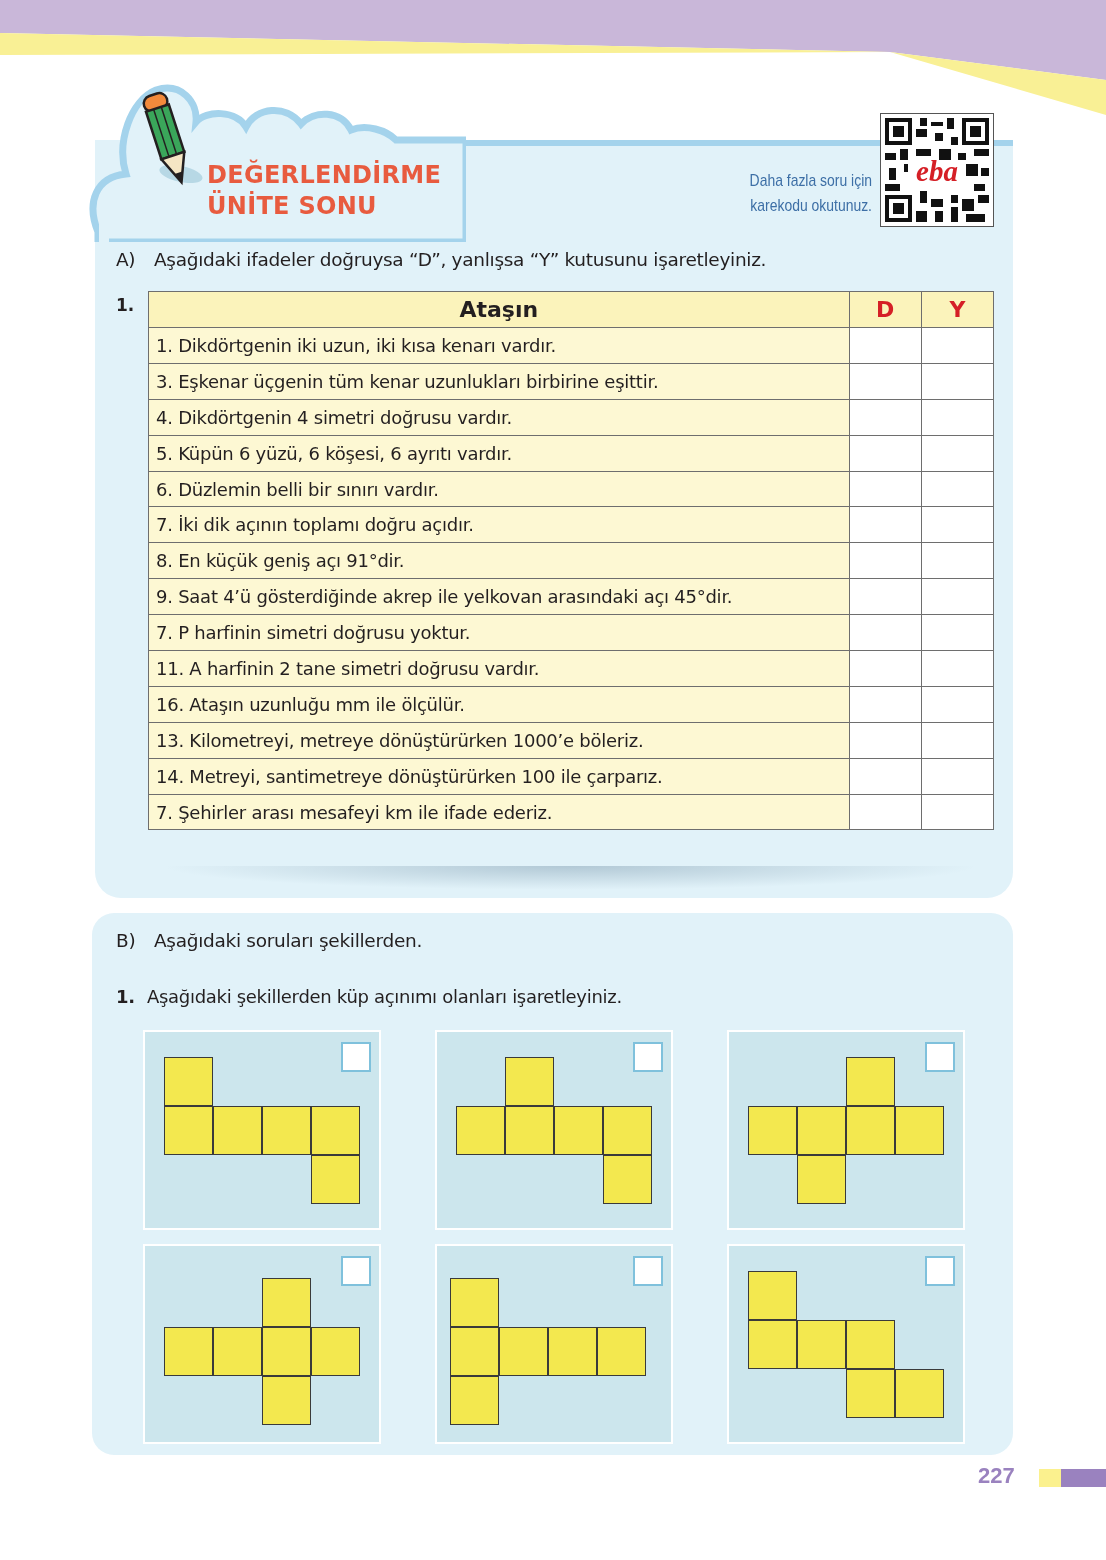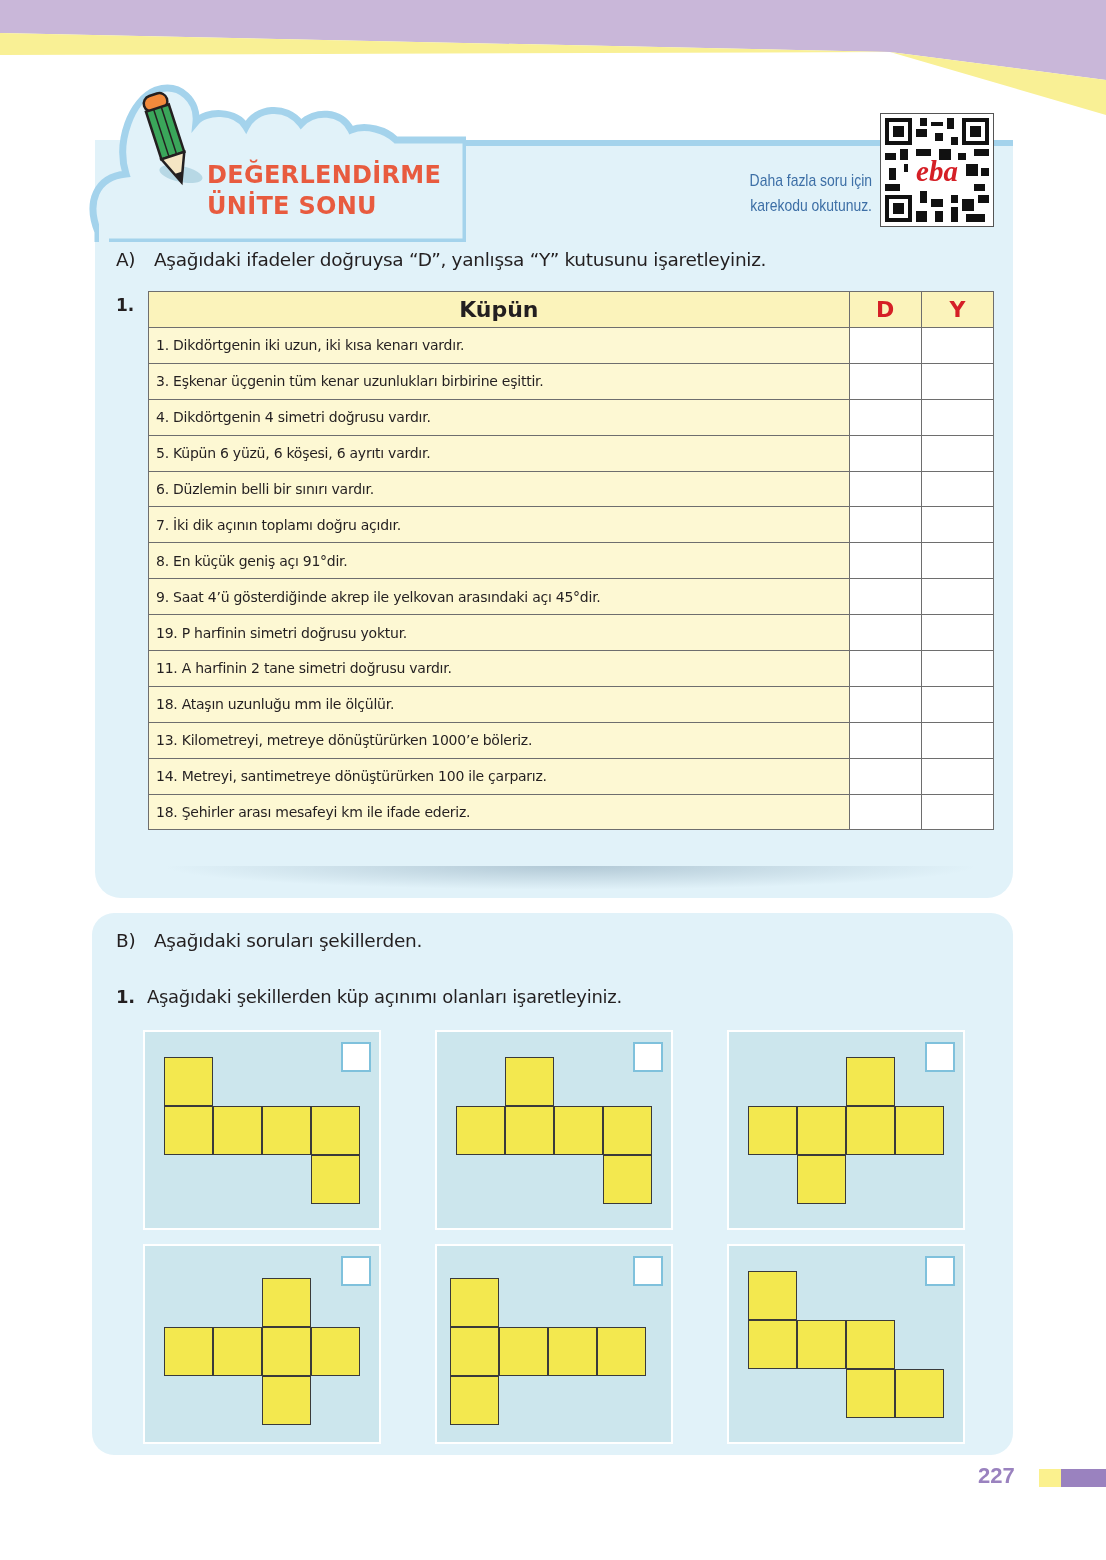--- a/index.html
+++ b/index.html
@@ -40,21 +40,21 @@
 
   table.tf {
     position: absolute; left: 148px; top: 291px; width: 846px;
     border-collapse: collapse; font-family: "DejaVu Sans", sans-serif;
   }
   table.tf th, table.tf td { border: 1.5px solid #6e6e6e; }
   table.tf th { background: #fbf3bb; height: 36px; font-size: 22px; font-weight: bold; }
   table.tf th.h-islem { color: #231f20; width: 699px; }
   table.tf th.h-d, table.tf th.h-y { color: #d51f26; width: 72px; }
   table.tf td.stmt {
-    background: #fdf8d3; height: 35.9px; font-size: 14px; padding-left: 7px;
+    background: #fdf8d3; height: 35.9px; font-size: 18px; padding-left: 7px;
     letter-spacing: -0.25px; white-space: nowrap; margin-left: 48px;
   }
   table.tf td.box { background: #ffffff; }
   .shadow {
     position: absolute; left: 160px; top: 866px; width: 820px; height: 24px;
     background: radial-gradient(ellipse at 50% 0%, rgba(120,150,170,0.45) 0%, rgba(120,150,170,0.0) 70%);
   }
 
   .panel-b {
     position: absolute; left: 92px; top: 913px; width: 921px; height: 542px;
@@ -167,21 +167,21 @@
 </svg>
 
 <div class="instr" style="left:116px; top:249px;">
   <span class="lbl">A)</span><span>Aşağıdaki ifadeler doğruysa “D”, yanlışsa “Y” kutusunu işaretleyiniz.</span>
 </div>
 <div class="q-num" style="left:116px; top:295px;">1.</div>
 
 <table class="tf">
   <thead>
     <tr>
-      <th class="h-islem">Küpün</th>
+      <th class="h-islem">Ataşın</th>
       <th class="h-d">D</th>
       <th class="h-y">Y</th>
     </tr>
   </thead>
   <tbody>
     <tr>
         <td class="stmt">1. Dikdörtgenin iki uzun, iki kısa kenarı vardır.</td>
         <td class="box"></td>
         <td class="box"></td>
       </tr>
@@ -214,46 +214,46 @@
         <td class="stmt">8. En küçük geniş açı 91°dir.</td>
         <td class="box"></td>
         <td class="box"></td>
       </tr>
     <tr>
         <td class="stmt">9. Saat 4’ü gösterdiğinde akrep ile yelkovan arasındaki açı 45°dir.</td>
         <td class="box"></td>
         <td class="box"></td>
       </tr>
     <tr>
-        <td class="stmt">19. P harfinin simetri doğrusu yoktur.</td>
+        <td class="stmt">7. P harfinin simetri doğrusu yoktur.</td>
         <td class="box"></td>
         <td class="box"></td>
       </tr>
     <tr>
         <td class="stmt">11. A harfinin 2 tane simetri doğrusu vardır.</td>
         <td class="box"></td>
         <td class="box"></td>
       </tr>
     <tr>
-        <td class="stmt">18. Ataşın uzunluğu mm ile ölçülür.</td>
+        <td class="stmt">16. Ataşın uzunluğu mm ile ölçülür.</td>
         <td class="box"></td>
         <td class="box"></td>
       </tr>
     <tr>
         <td class="stmt">13. Kilometreyi, metreye dönüştürürken 1000’e böleriz.</td>
         <td class="box"></td>
         <td class="box"></td>
       </tr>
     <tr>
         <td class="stmt">14. Metreyi, santimetreye dönüştürürken 100 ile çarparız.</td>
         <td class="box"></td>
         <td class="box"></td>
       </tr>
     <tr>
-        <td class="stmt">18. Şehirler arası mesafeyi km ile ifade ederiz.</td>
+        <td class="stmt">7. Şehirler arası mesafeyi km ile ifade ederiz.</td>
         <td class="box"></td>
         <td class="box"></td>
       </tr>
   </tbody>
 </table>
 <div class="shadow"></div>
 
 <div class="panel-b"></div>
 <div class="instr" style="left:116px; top:930px;">
   <span class="lbl">B)</span><span>Aşağıdaki soruları şekillerden.</span>

